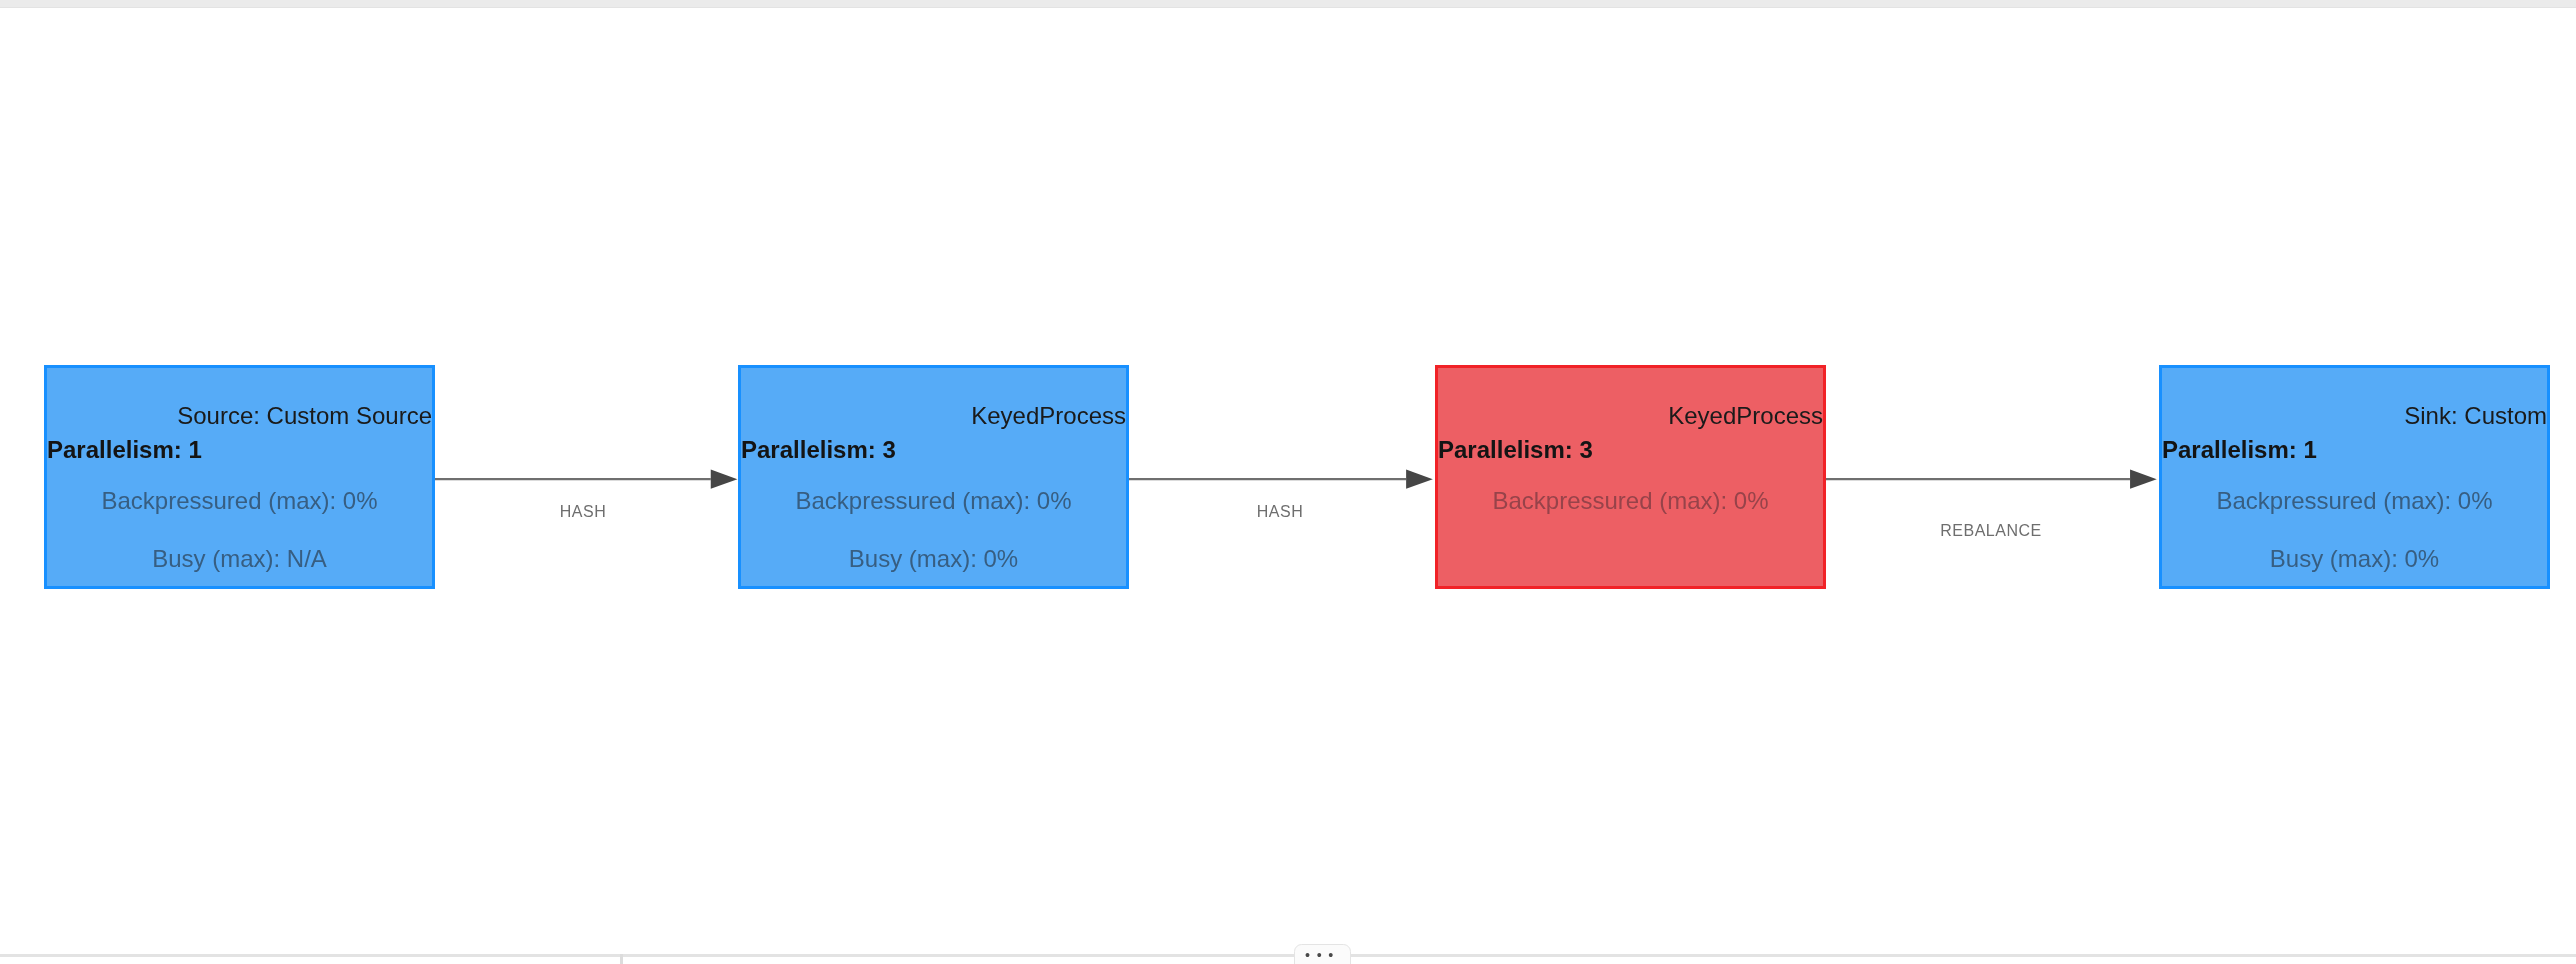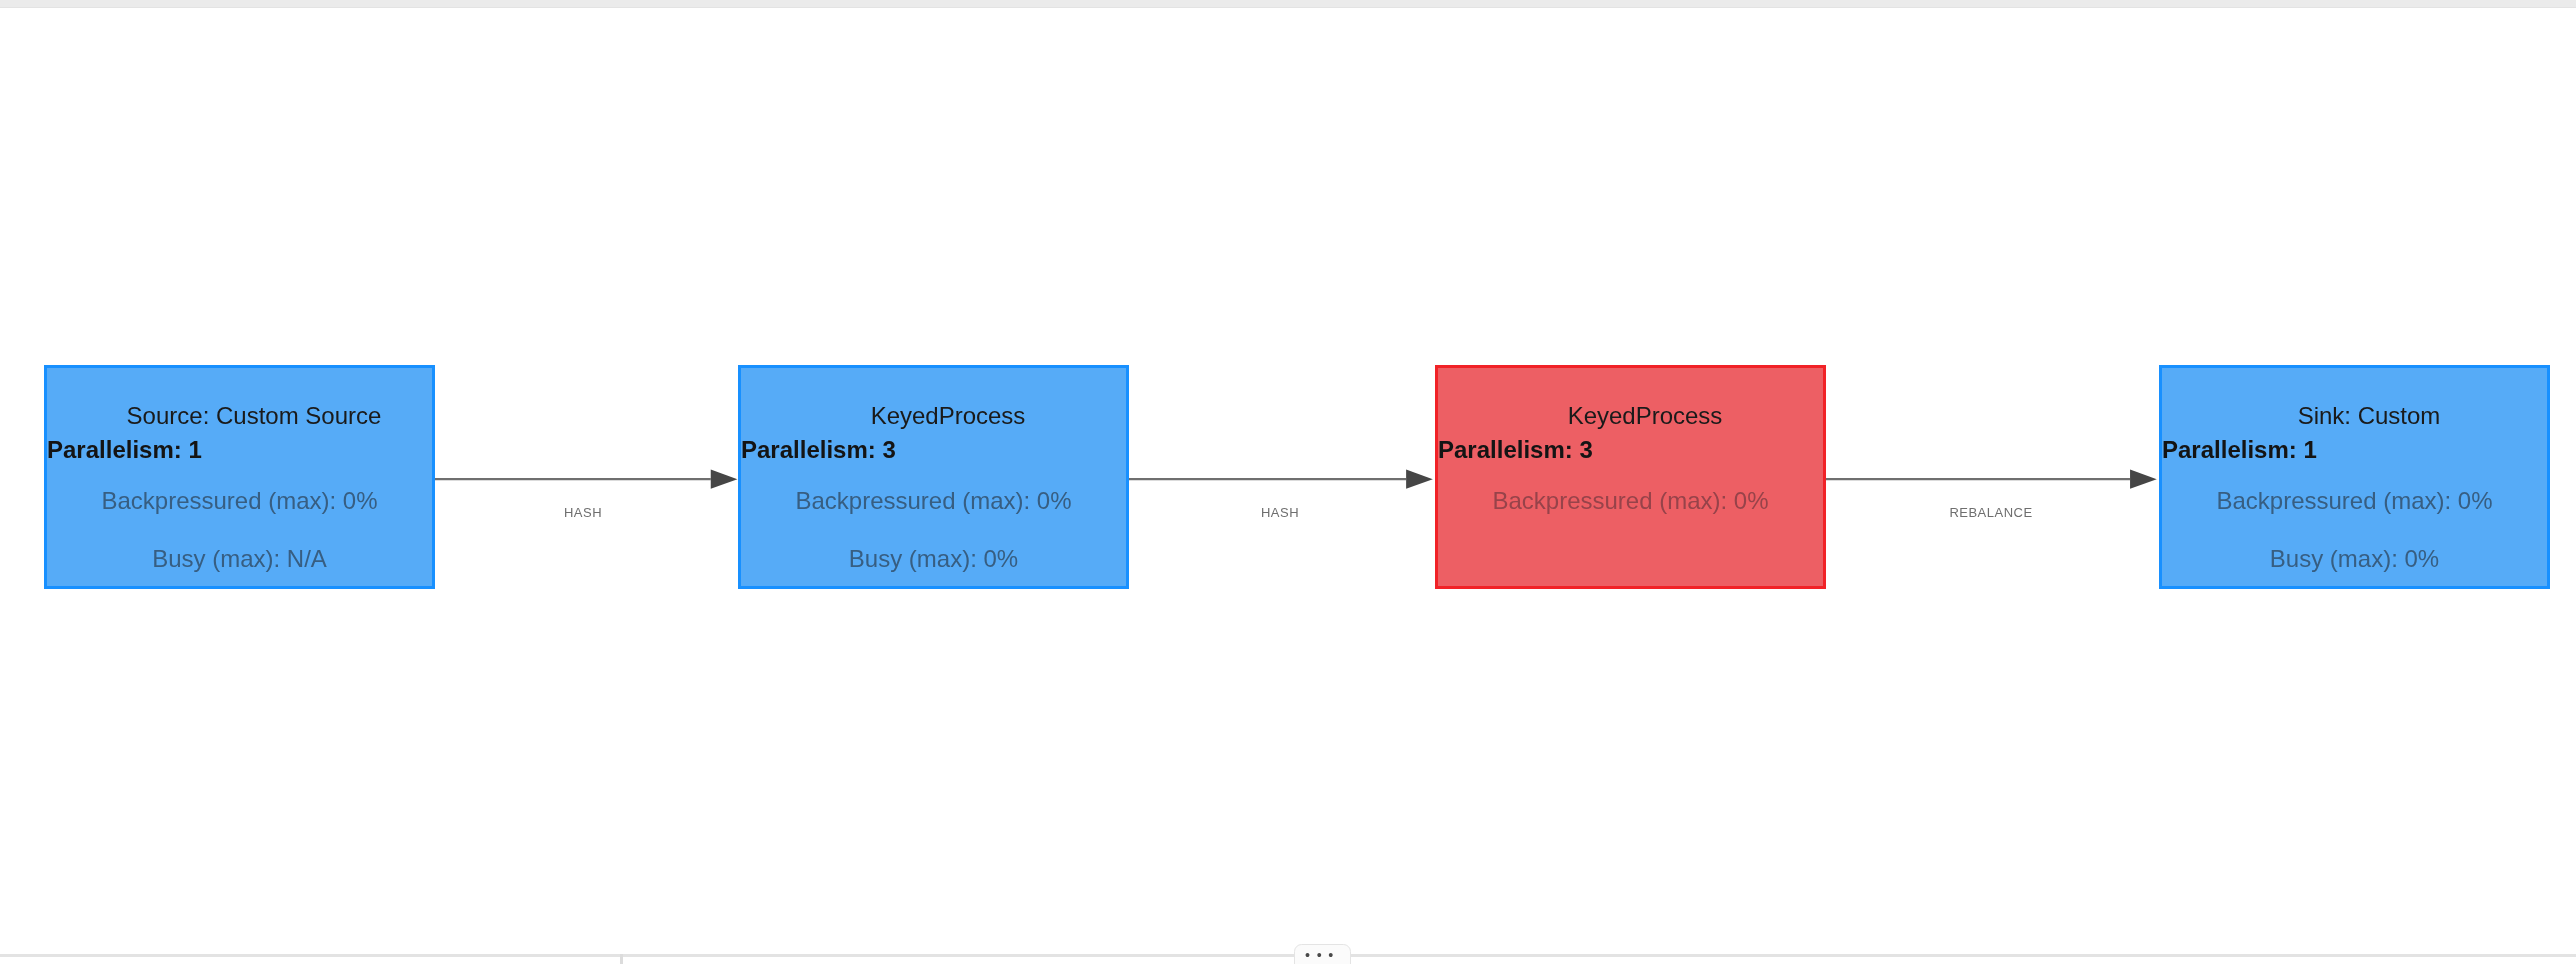--- a/index.html
+++ b/index.html
@@ -45,42 +45,42 @@
   }
   .node-blue {
     background: #56abf7;
     border: 3.8px solid #1890ff;
   }
   .node-red {
     background: #ed5f64;
     border: 3.8px solid #f12227;
   }
   .node-title {
-    text-align: center;
+    text-align: right;
     padding-left: 29px;
     color: #1a1a1a;
   }
   .node-parallelism {
     text-align: left;
     font-weight: bold;
     color: #141414;
   }
   .node-metric {
     text-align: center;
     margin-top: 24px;
   }
   .node-metric.first {
     margin-top: 17px;
   }
   .node-blue .node-metric { color: #375e82; }
   .node-red  .node-metric { color: #97434a; }
   .edge-label {
     position: absolute;
     transform: translate(-50%, -50%);
-    font-size: 13px;
+    font-size: 16px;
     letter-spacing: 0.5px;
     color: #6e6e6e;
     white-space: nowrap;
   }
   .bottom-divider {
     position: absolute;
     left: 0;
     top: 954px;
     width: 2576px;
     height: 2.9px;
@@ -159,21 +159,21 @@
 
   <div class="node node-blue" style="left:2159px">
     <div class="node-title">Sink: Custom</div>
     <div class="node-parallelism">Parallelism: 1</div>
     <div class="node-metric first">Backpressured (max): 0%</div>
     <div class="node-metric">Busy (max): 0%</div>
   </div>
 
   <div class="edge-label" style="left:583px; top:512px">HASH</div>
   <div class="edge-label" style="left:1280px; top:512px">HASH</div>
-  <div class="edge-label" style="left:1991px; top:512px">REBALANCE</div>
+  <div class="edge-label" style="left:1991px; top:531px">REBALANCE</div>
 
   <div class="bottom-divider"></div>
   <div class="bottom-vtick"></div>
 
   <div class="drag-handle">
     <span class="dots">•••</span>
   </div>
 
 </div>
 

